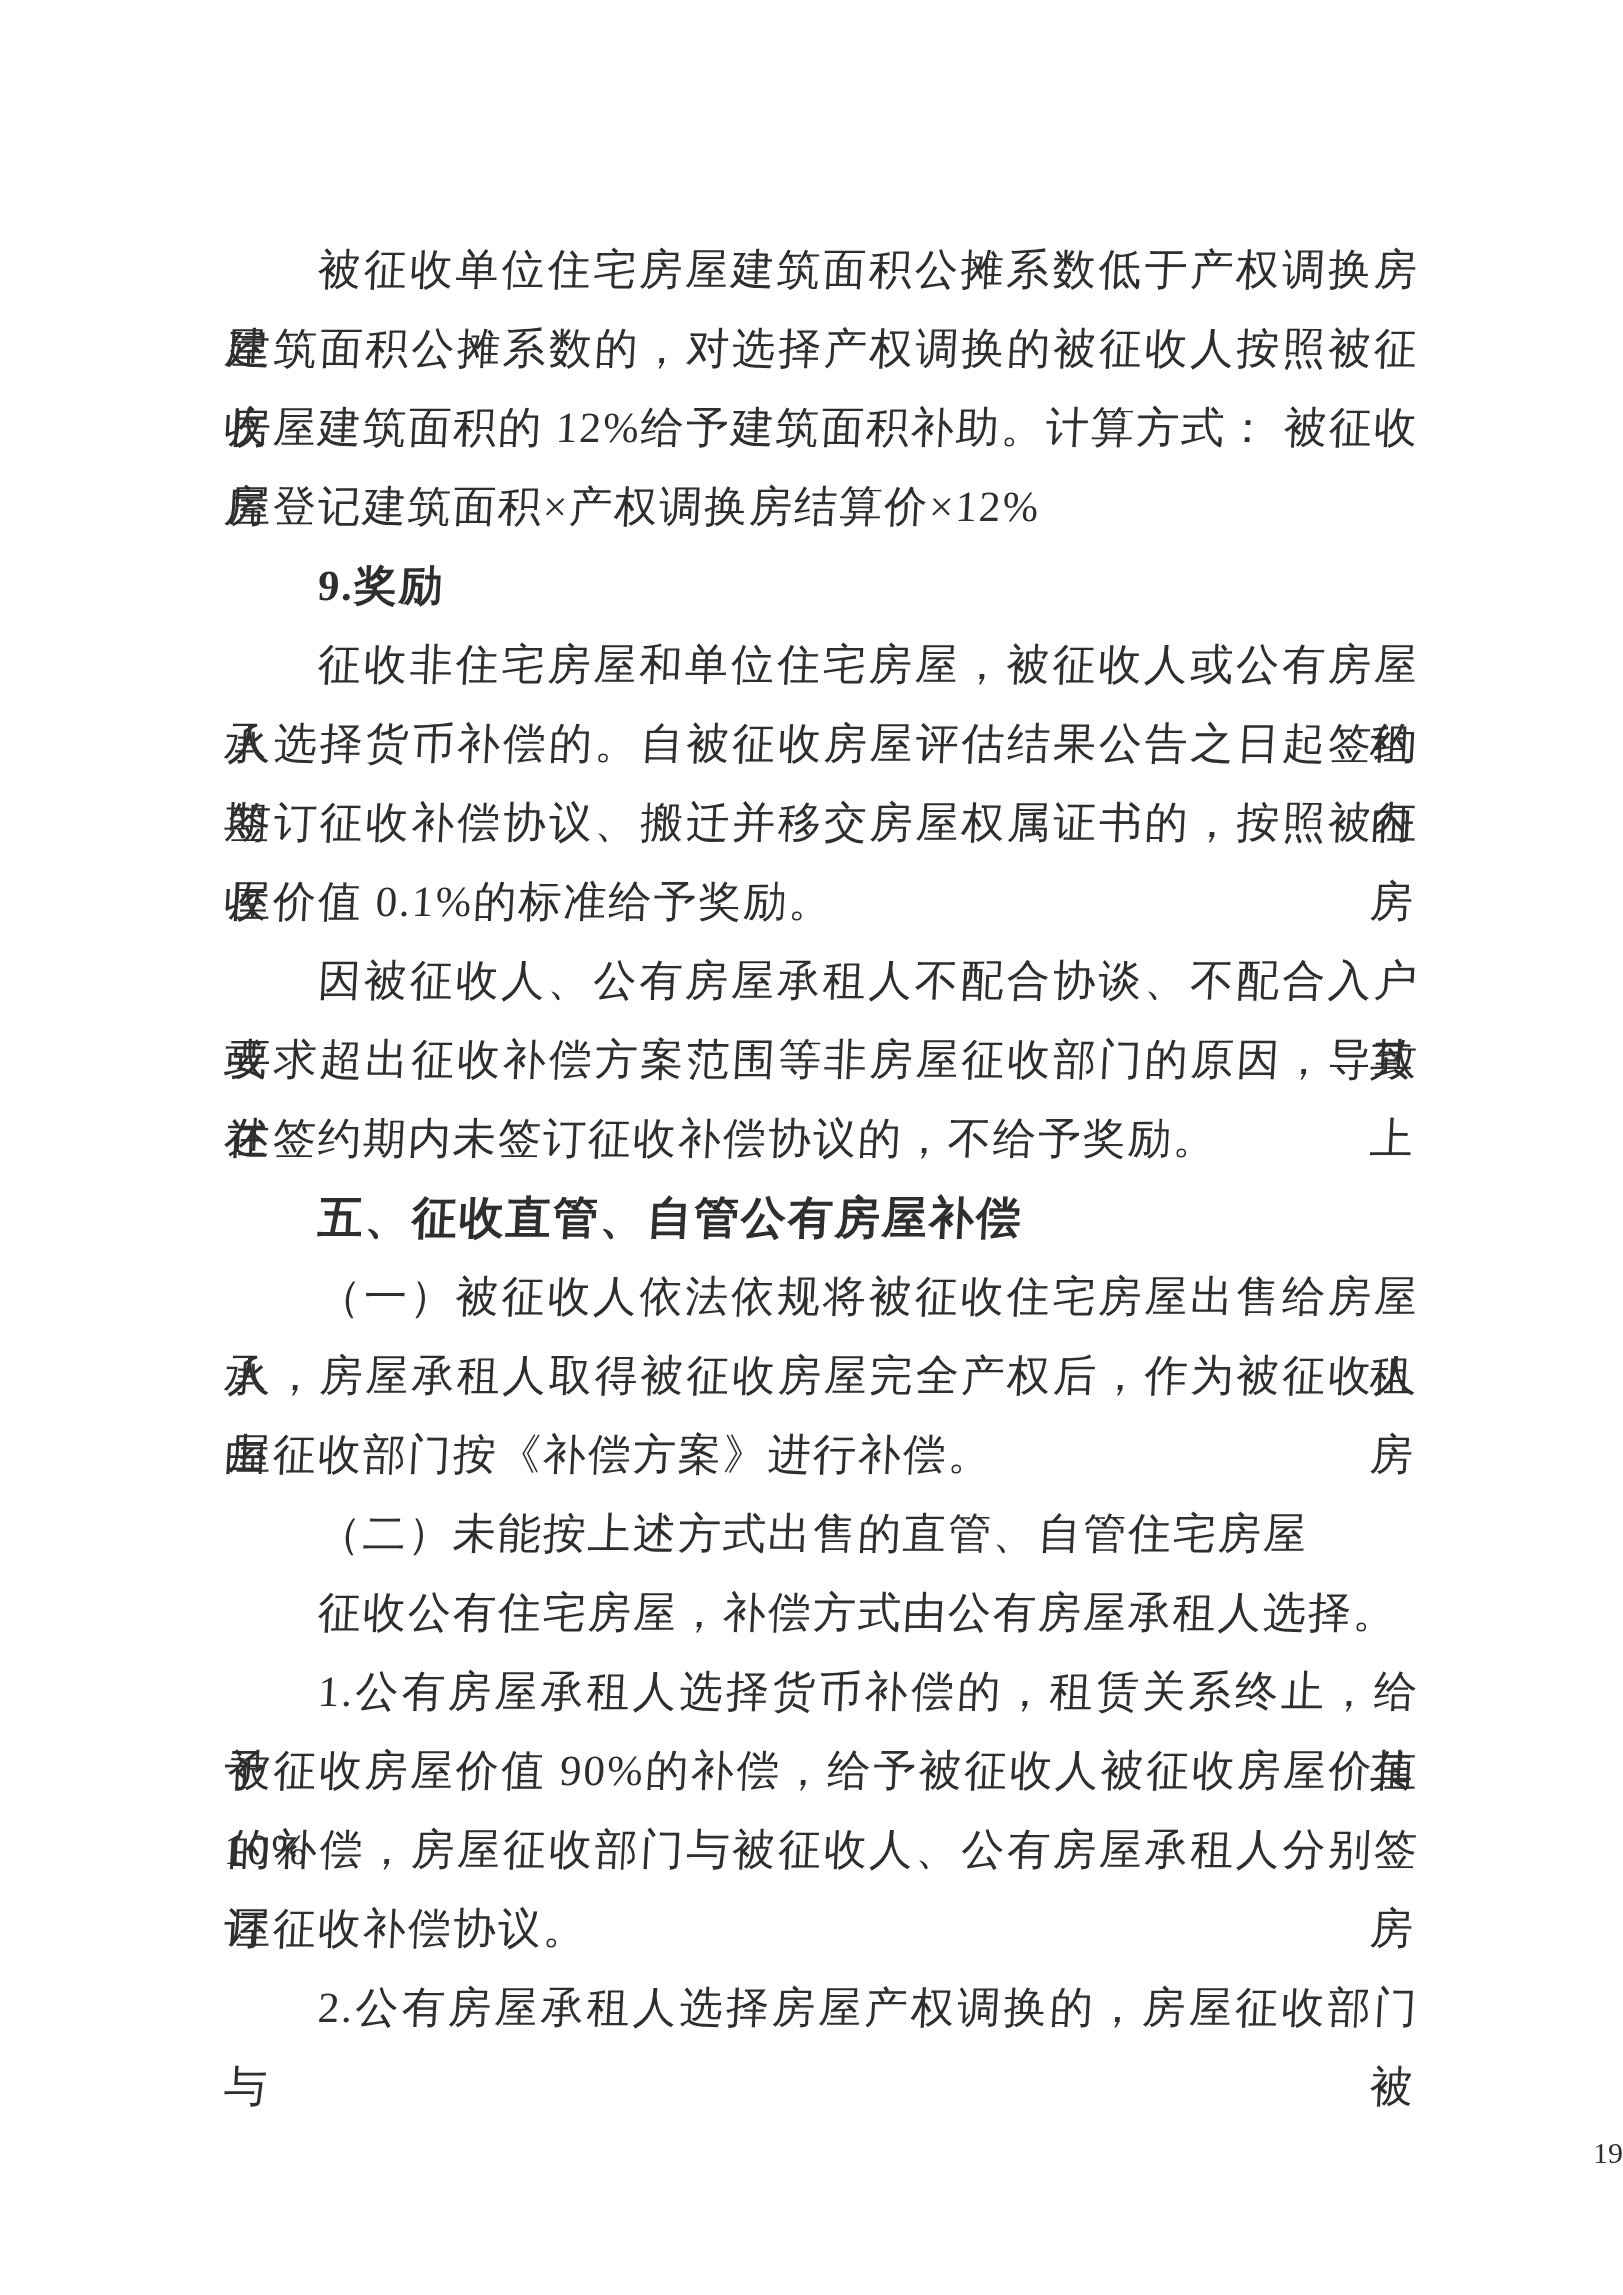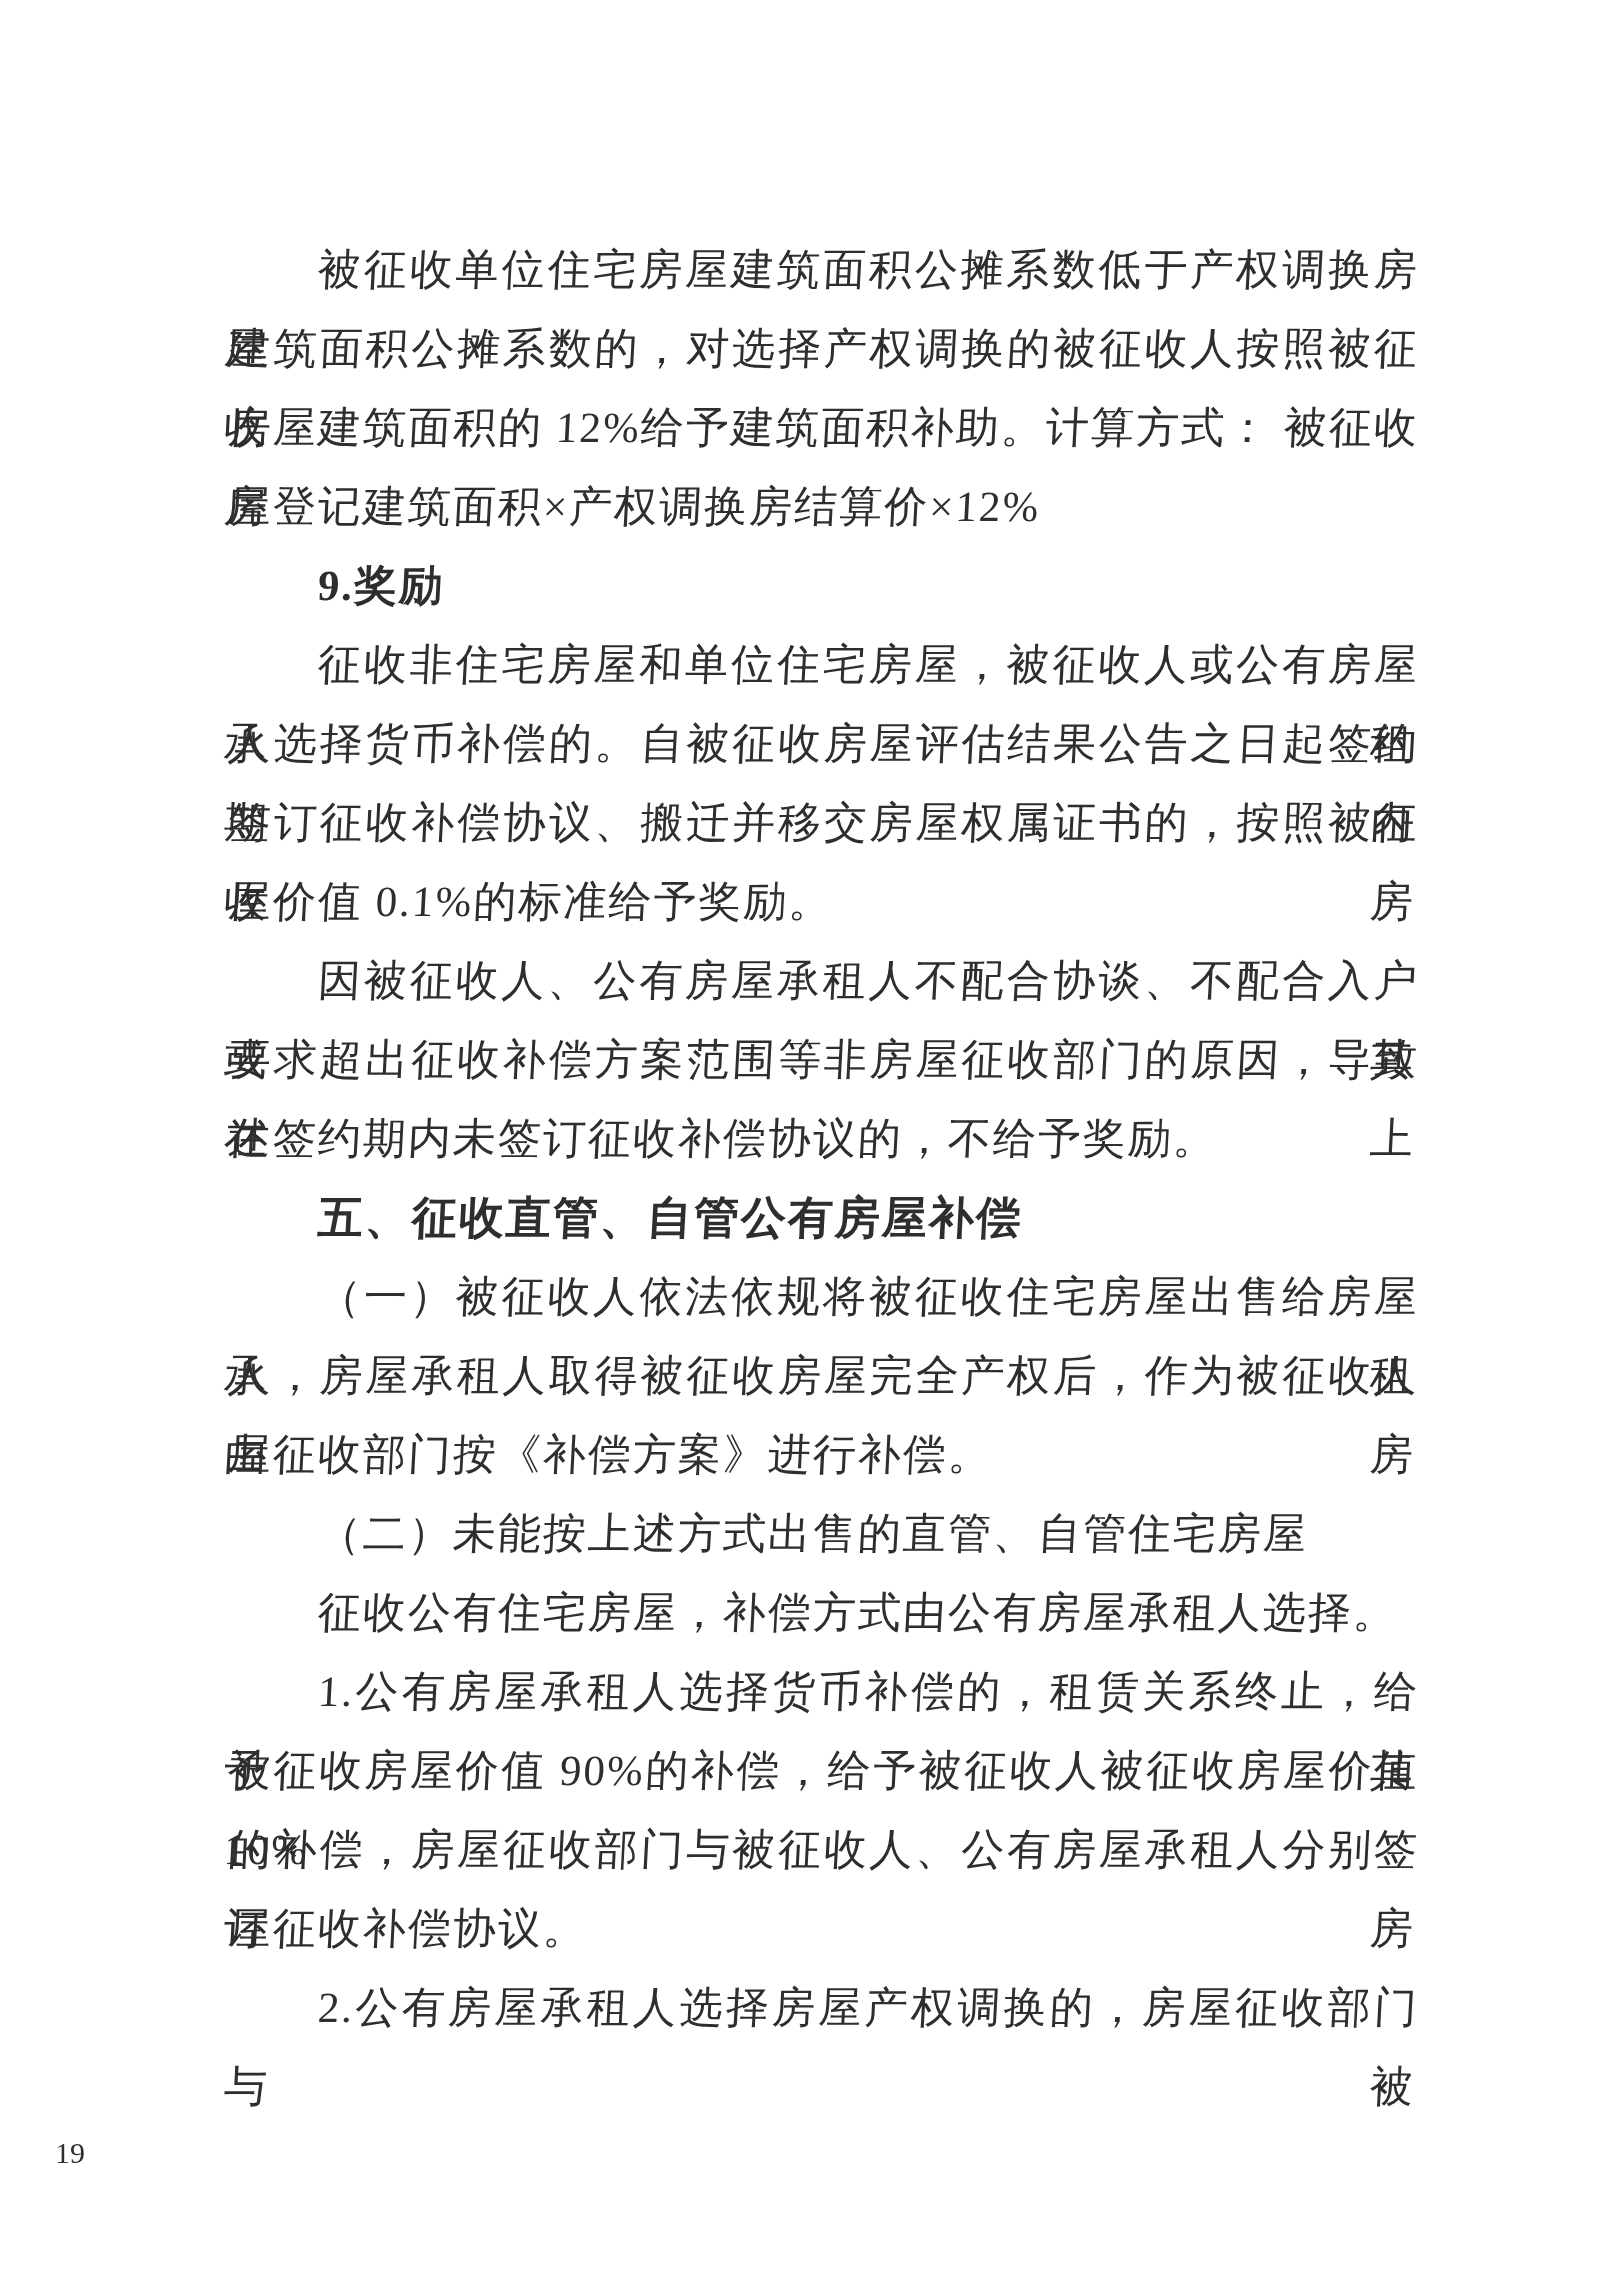--- a/index.html
+++ b/index.html
@@ -48,21 +48,21 @@
     font-weight: bold;
     font-size: 45px;
   }
   .footer {
     position: absolute;
     left: 0;
     top: 2133px;
     width: 1623px;
     box-sizing: border-box;
     padding-left: 55px;
-    text-align: left;
+    text-align: right;
     font-size: 30px;
     line-height: 39px;
     color: #2e2e2e;
     font-family: "Liberation Serif", "DejaVu Serif", serif;
   }
 </style>
 </head>
 <body>
 
 <div class="page">

